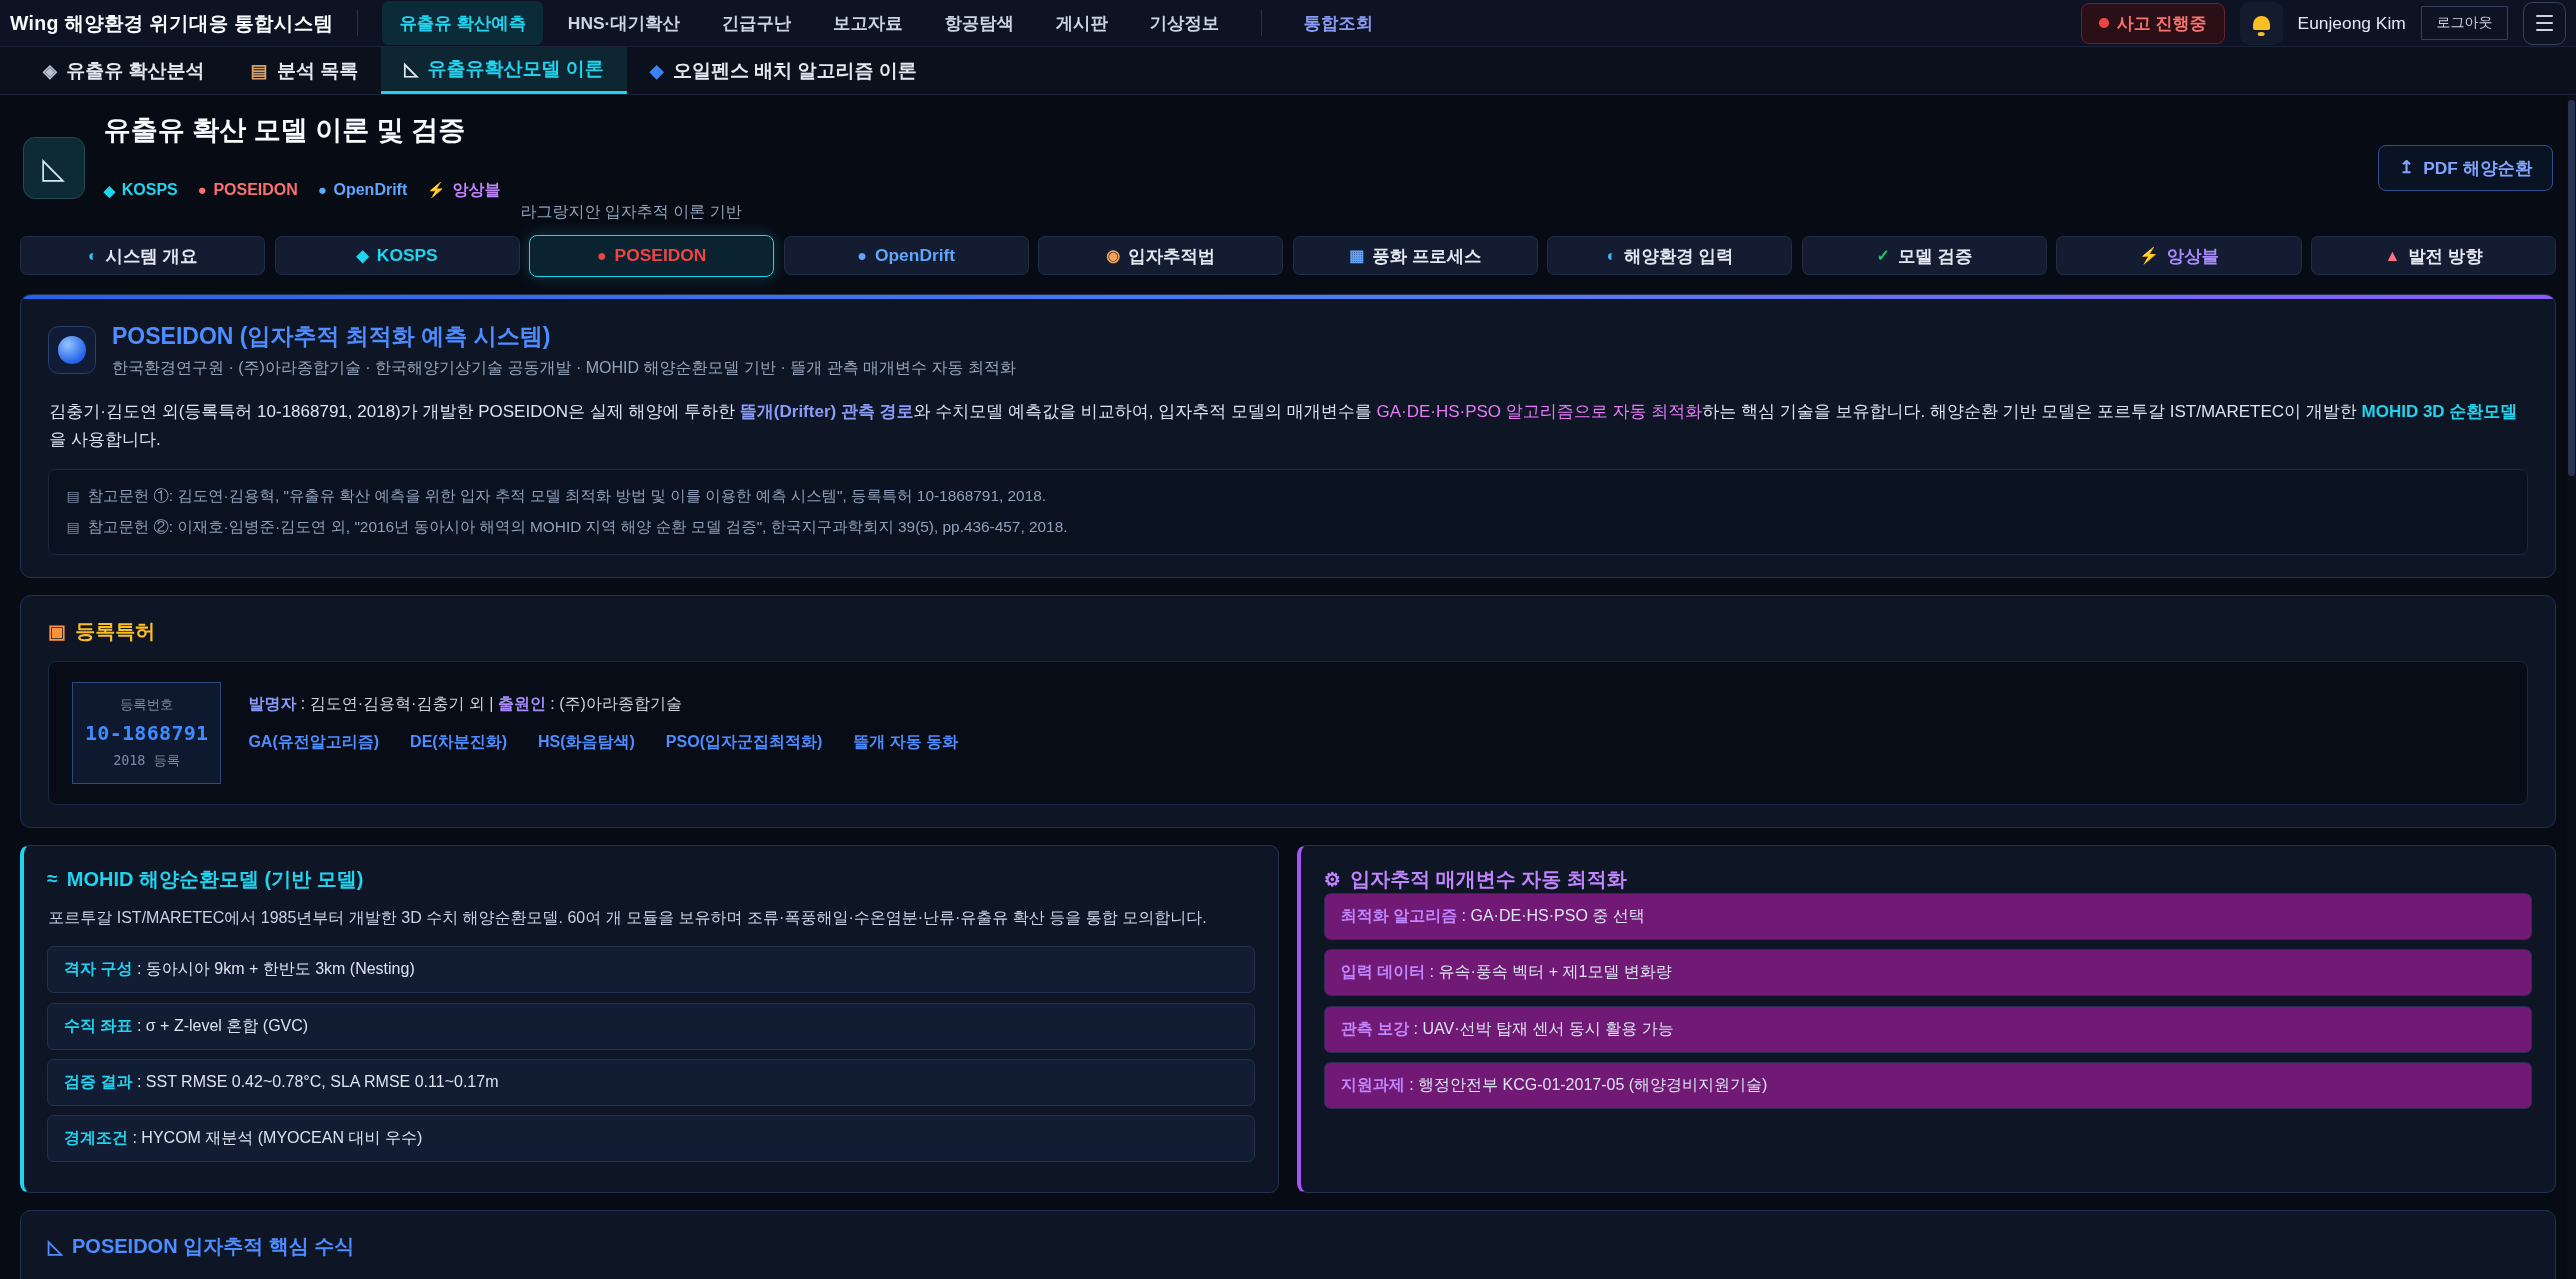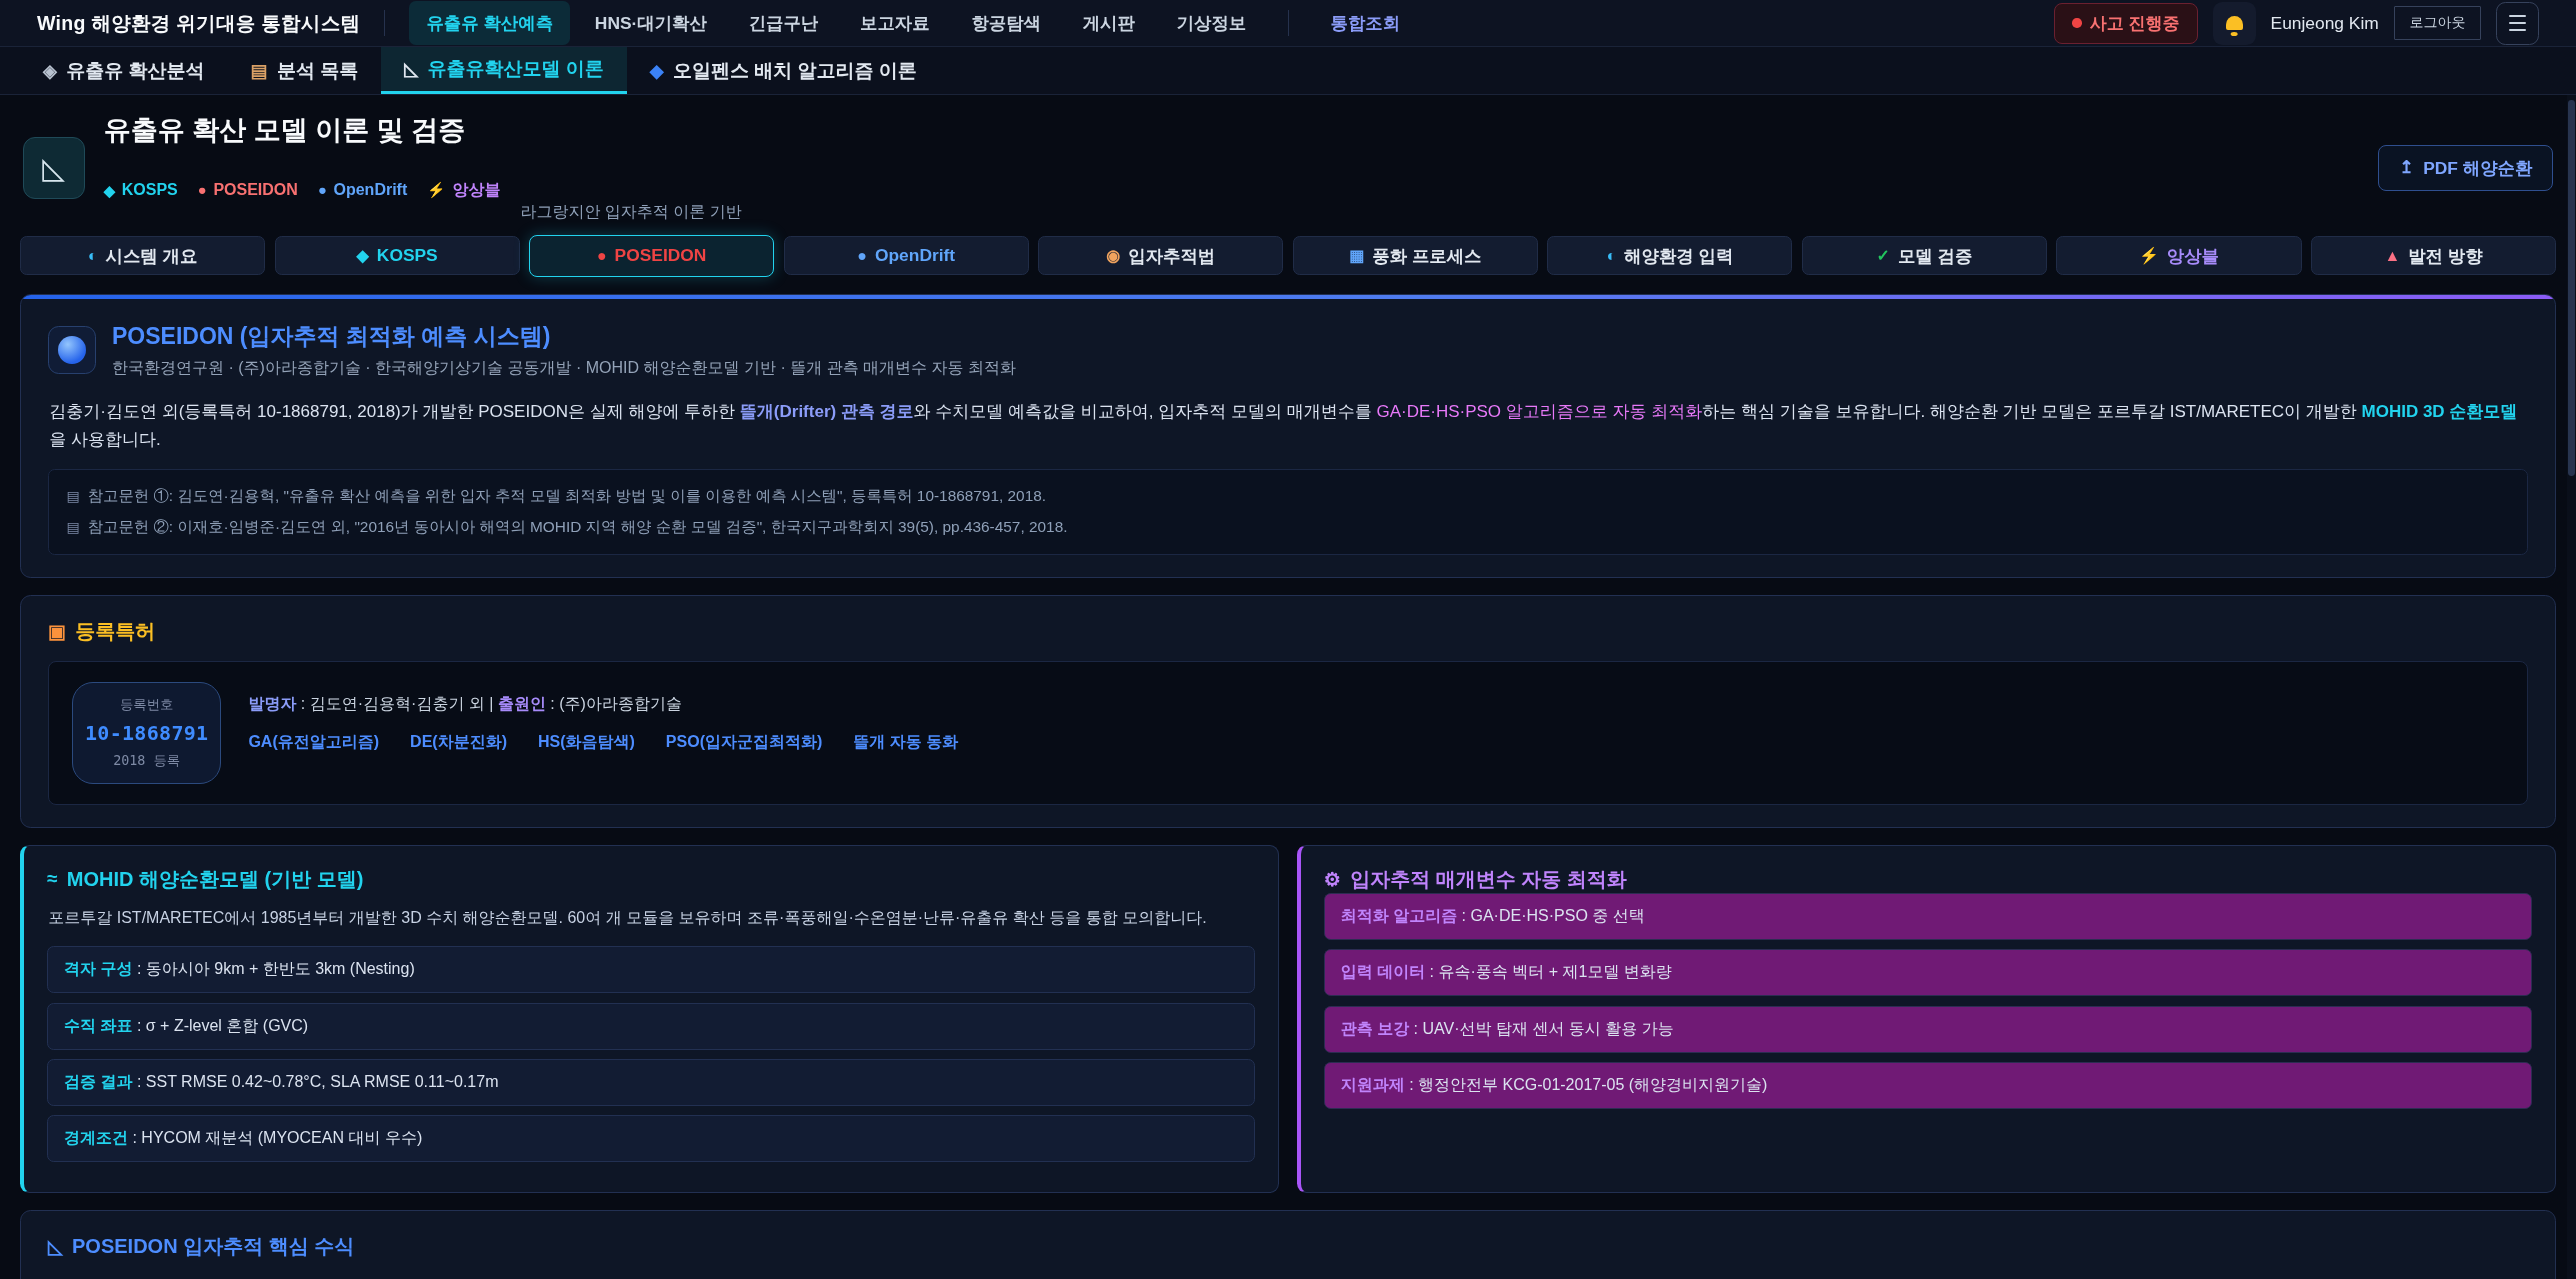--- a/index.html
+++ b/index.html
@@ -8,21 +8,21 @@
     background:#070b14;
     font-family:"Liberation Sans", sans-serif;
     color:#e2e8f0;
     overflow:hidden;
     position:relative;
   }
   
   .nav1 {
     height:47px; display:flex; align-items:center;
     background:#0d1322; border-bottom:0.7px solid #1a2338;
-    padding:0 37px; gap:6.7px;
+    padding:0 10px; gap:6.7px;
   }
   .logo { font-size:19.5px; font-weight:bold; color:#f8fafc; letter-spacing:0.3px; white-space:nowrap; }
   .nav-divider { width:0.7px; height:25.5px; background:#26324e; margin:0 17.4px; }
   .nav-items { display:flex; align-items:center; gap:7px; }
   .nav-item { padding:10px 17.4px; font-size:17.4px; font-weight:600; color:#cbd5e1; border-radius:6.7px; white-space:nowrap; cursor:pointer; }
   .nav-item.active { color:#22d3ee; background:#0c2b38; }
   .nav-item.highlight { color:#8b9cf8; font-weight:bold; }
   .nav-right { margin-left:auto; display:flex; align-items:center; gap:14.8px; }
   .status-badge {
     display:flex; align-items:center; gap:8px;
@@ -85,21 +85,21 @@
   .hl-mohid { color:#22d3ee; font-weight:bold; }
   .refs { background:#0a111f; border:0.7px solid #1b2743; border-radius:6.7px; padding:12px 17.4px; }
   .ref-line { font-size:15.4px; color:#8fa0b8; display:flex; gap:8px; align-items:baseline; padding:4.7px 0; }
   .ref-line .ri { color:#7b8aa6; font-size:14px; }
   
   .sec-title { display:flex; align-items:center; gap:9.4px; font-size:20px; font-weight:bold; }
   .sec-title .si { font-size:19px; }
   .t-orange { color:#fbbf24; } .t-orange .si { color:#fb923c; }
   .t-cyan { color:#22d3ee; } .t-purple { color:#c084fc; } .t-blue { color:#4d8dff; }
   .patent-inner { margin-top:16px; background:#070c16; border:0.7px solid #1b2743; border-radius:8px; padding:20px 23px; display:flex; gap:27px; }
-  .pat-numbox { min-width:114px; background:#0e1930; border:0.7px solid #2b4a7e; border-radius:21px; padding:13.4px 12px; text-align:center; align-self:flex-start; }
+  .pat-numbox { min-width:114px; background:#0e1930; border:0.7px solid #2b4a7e; border-radius:0; padding:13.4px 12px; text-align:center; align-self:flex-start; }
   .pat-numlabel { font-size:13.4px; color:#7e8aa5; }
   .pat-number { font-family:"DejaVu Sans Mono", monospace; font-size:20px; font-weight:bold; color:#3f8cff; margin-top:6.7px; letter-spacing:0.3px; }
   .pat-year { font-family:"DejaVu Sans Mono", monospace; font-size:13.4px; color:#7e8aa5; margin-top:6.7px; }
   .pat-title { font-size:18px; font-weight:bold; color:#f1f5f9; }
   .pat-line { font-size:16px; color:#cbd5e1; margin-top:12px; }
   .lab-indigo { color:#8b9cf8; font-weight:bold; }
   .lab-violet { color:#a78bfa; font-weight:bold; }
   .pat-tags { display:flex; gap:31px; margin-top:17.4px; flex-wrap:wrap; }
   .pat-tag { font-size:16px; font-weight:600; color:#4d8dff; cursor:pointer; white-space:nowrap; }
   

